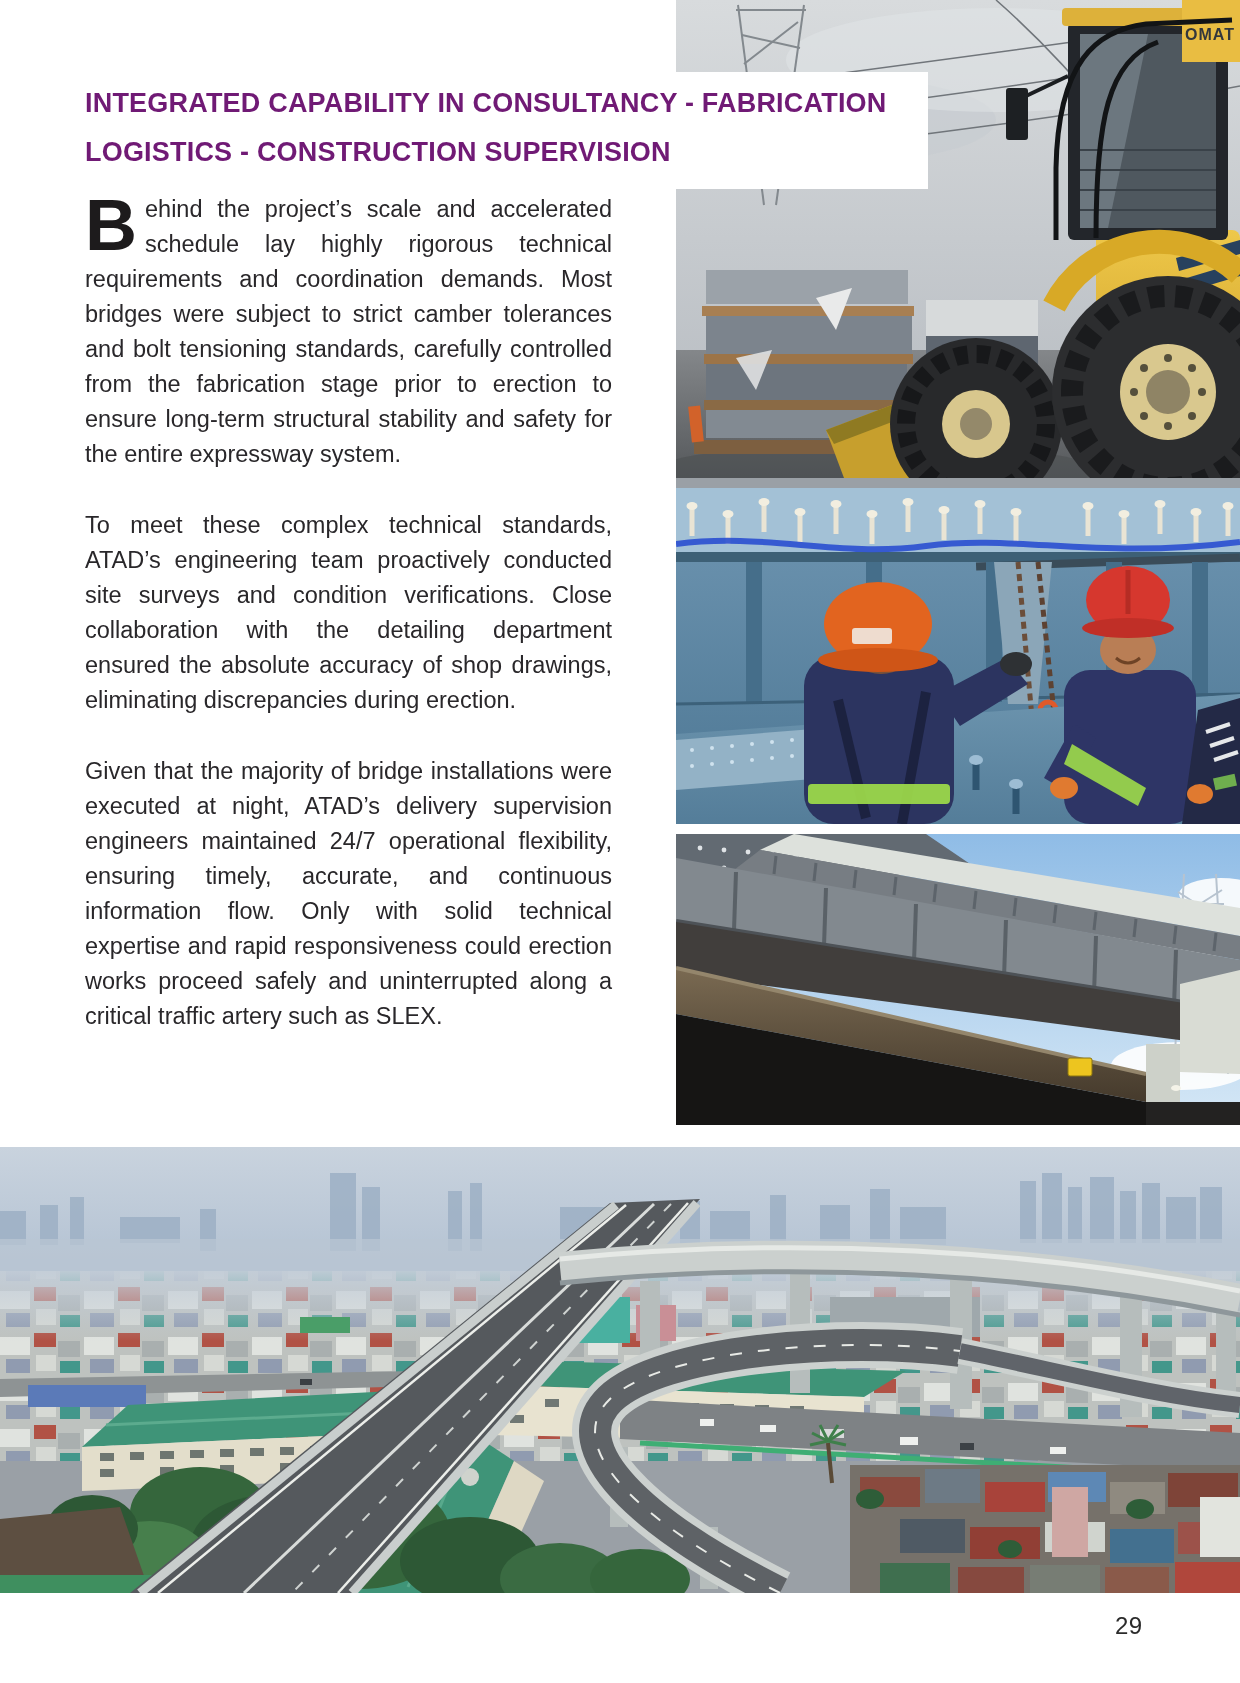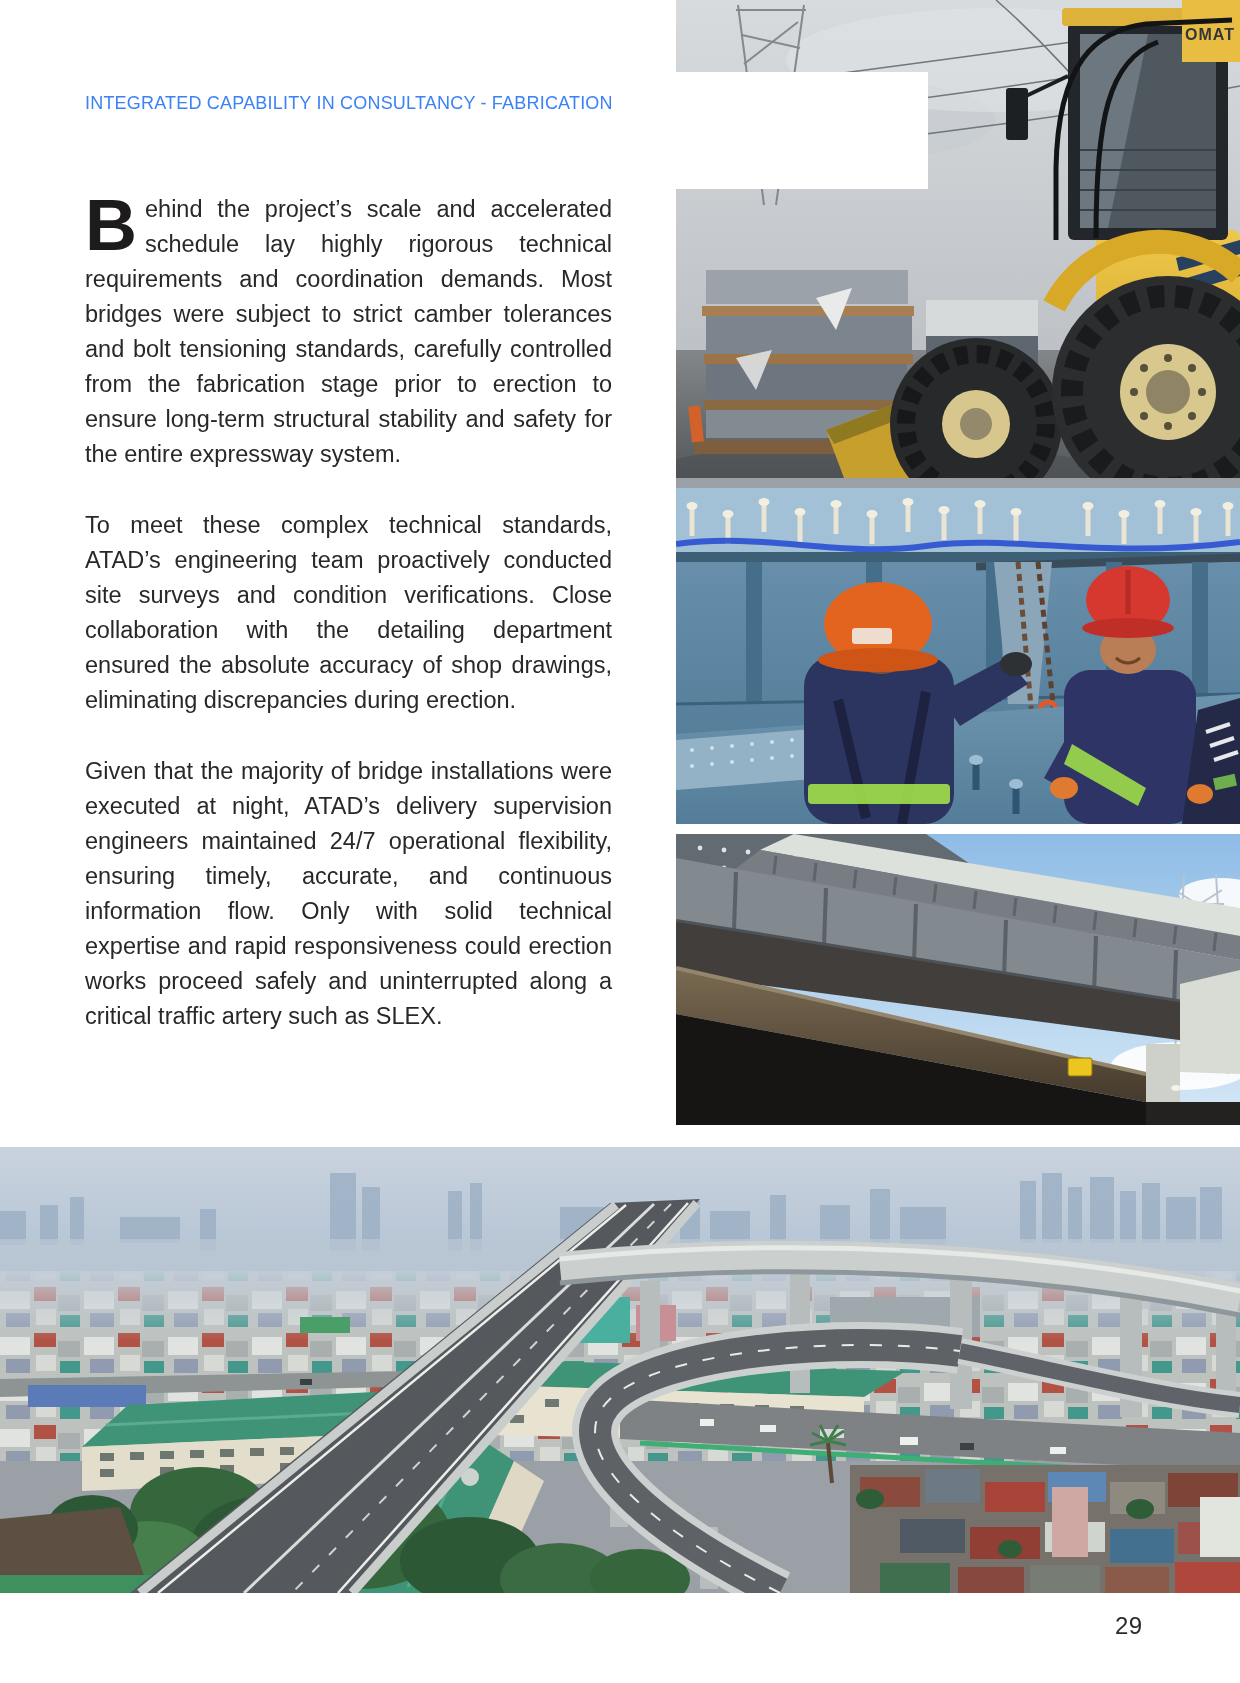--- a/index.html
+++ b/index.html
@@ -8,22 +8,22 @@
     margin:0 auto;overflow:hidden;
     font-family:"Liberation Sans",sans-serif;
   }
   
   .heading-box{
     position:absolute;left:70px;top:72px;width:858px;height:117px;
     background:#ffffff;z-index:6;box-sizing:border-box;
     padding:17px 0 0 15px;
   }
   .heading-line{
-    font-size:18px;font-weight:400;letter-spacing:.2px;
-    color:#3b82f6;line-height:29px;margin-bottom:20px;white-space:nowrap;
+    font-size:27px;font-weight:700;letter-spacing:.2px;
+    color:#701a75;line-height:29px;margin-bottom:20px;white-space:nowrap;
   }
   
   .article{
     position:absolute;left:85px;top:192px;width:527px;z-index:5;
   }
   .article p{
     margin:0 0 36px 0;font-size:23.5px;line-height:35px;
     text-align:justify;color:#29272a;
   }
   .dropcap{
@@ -529,20 +529,21 @@
           <rect x="1200" y="350" width="40" height="60" fill="#e2e4de"></rect>
         <ellipse cx="870" cy="352" rx="14" ry="10" fill="#2e5d38"></ellipse>
           <ellipse cx="1140" cy="362" rx="14" ry="10" fill="#2e5d38"></ellipse>
         <ellipse cx="1010" cy="402" rx="12" ry="9" fill="#2e5d38"></ellipse>
       </g>
     </svg>
   </div>
 
   <div class="heading-box">
     <div class="heading-line">INTEGRATED CAPABILITY IN CONSULTANCY - FABRICATION</div>
+    <div class="heading-line">LOGISTICS - CONSTRUCTION SUPERVISION</div>
   </div>
 
   <div class="article">
     <p><span class="dropcap">B</span><span>ehind the project’s scale and accelerated schedule lay highly rigorous technical requirements and coordination demands. Most bridges were subject to strict camber tolerances and bolt tensioning standards, carefully controlled from the fabrication stage prior to erection to ensure long-term structural stability and safety for the entire expressway system.</span></p>
     <p>To meet these complex technical standards, ATAD’s engineering team proactively conducted site surveys and condition verifications. Close collaboration with the detailing department ensured the absolute accuracy of shop drawings, eliminating discrepancies during erection.</p>
     <p>Given that the majority of bridge installations were executed at night, ATAD’s delivery supervision engineers maintained 24/7 operational flexibility, ensuring timely, accurate, and continuous information flow. Only with solid technical expertise and rapid responsiveness could erection works proceed safely and uninterrupted along a critical traffic artery such as SLEX.</p>
   </div>
 
   <div class="page-number">29</div>
 

